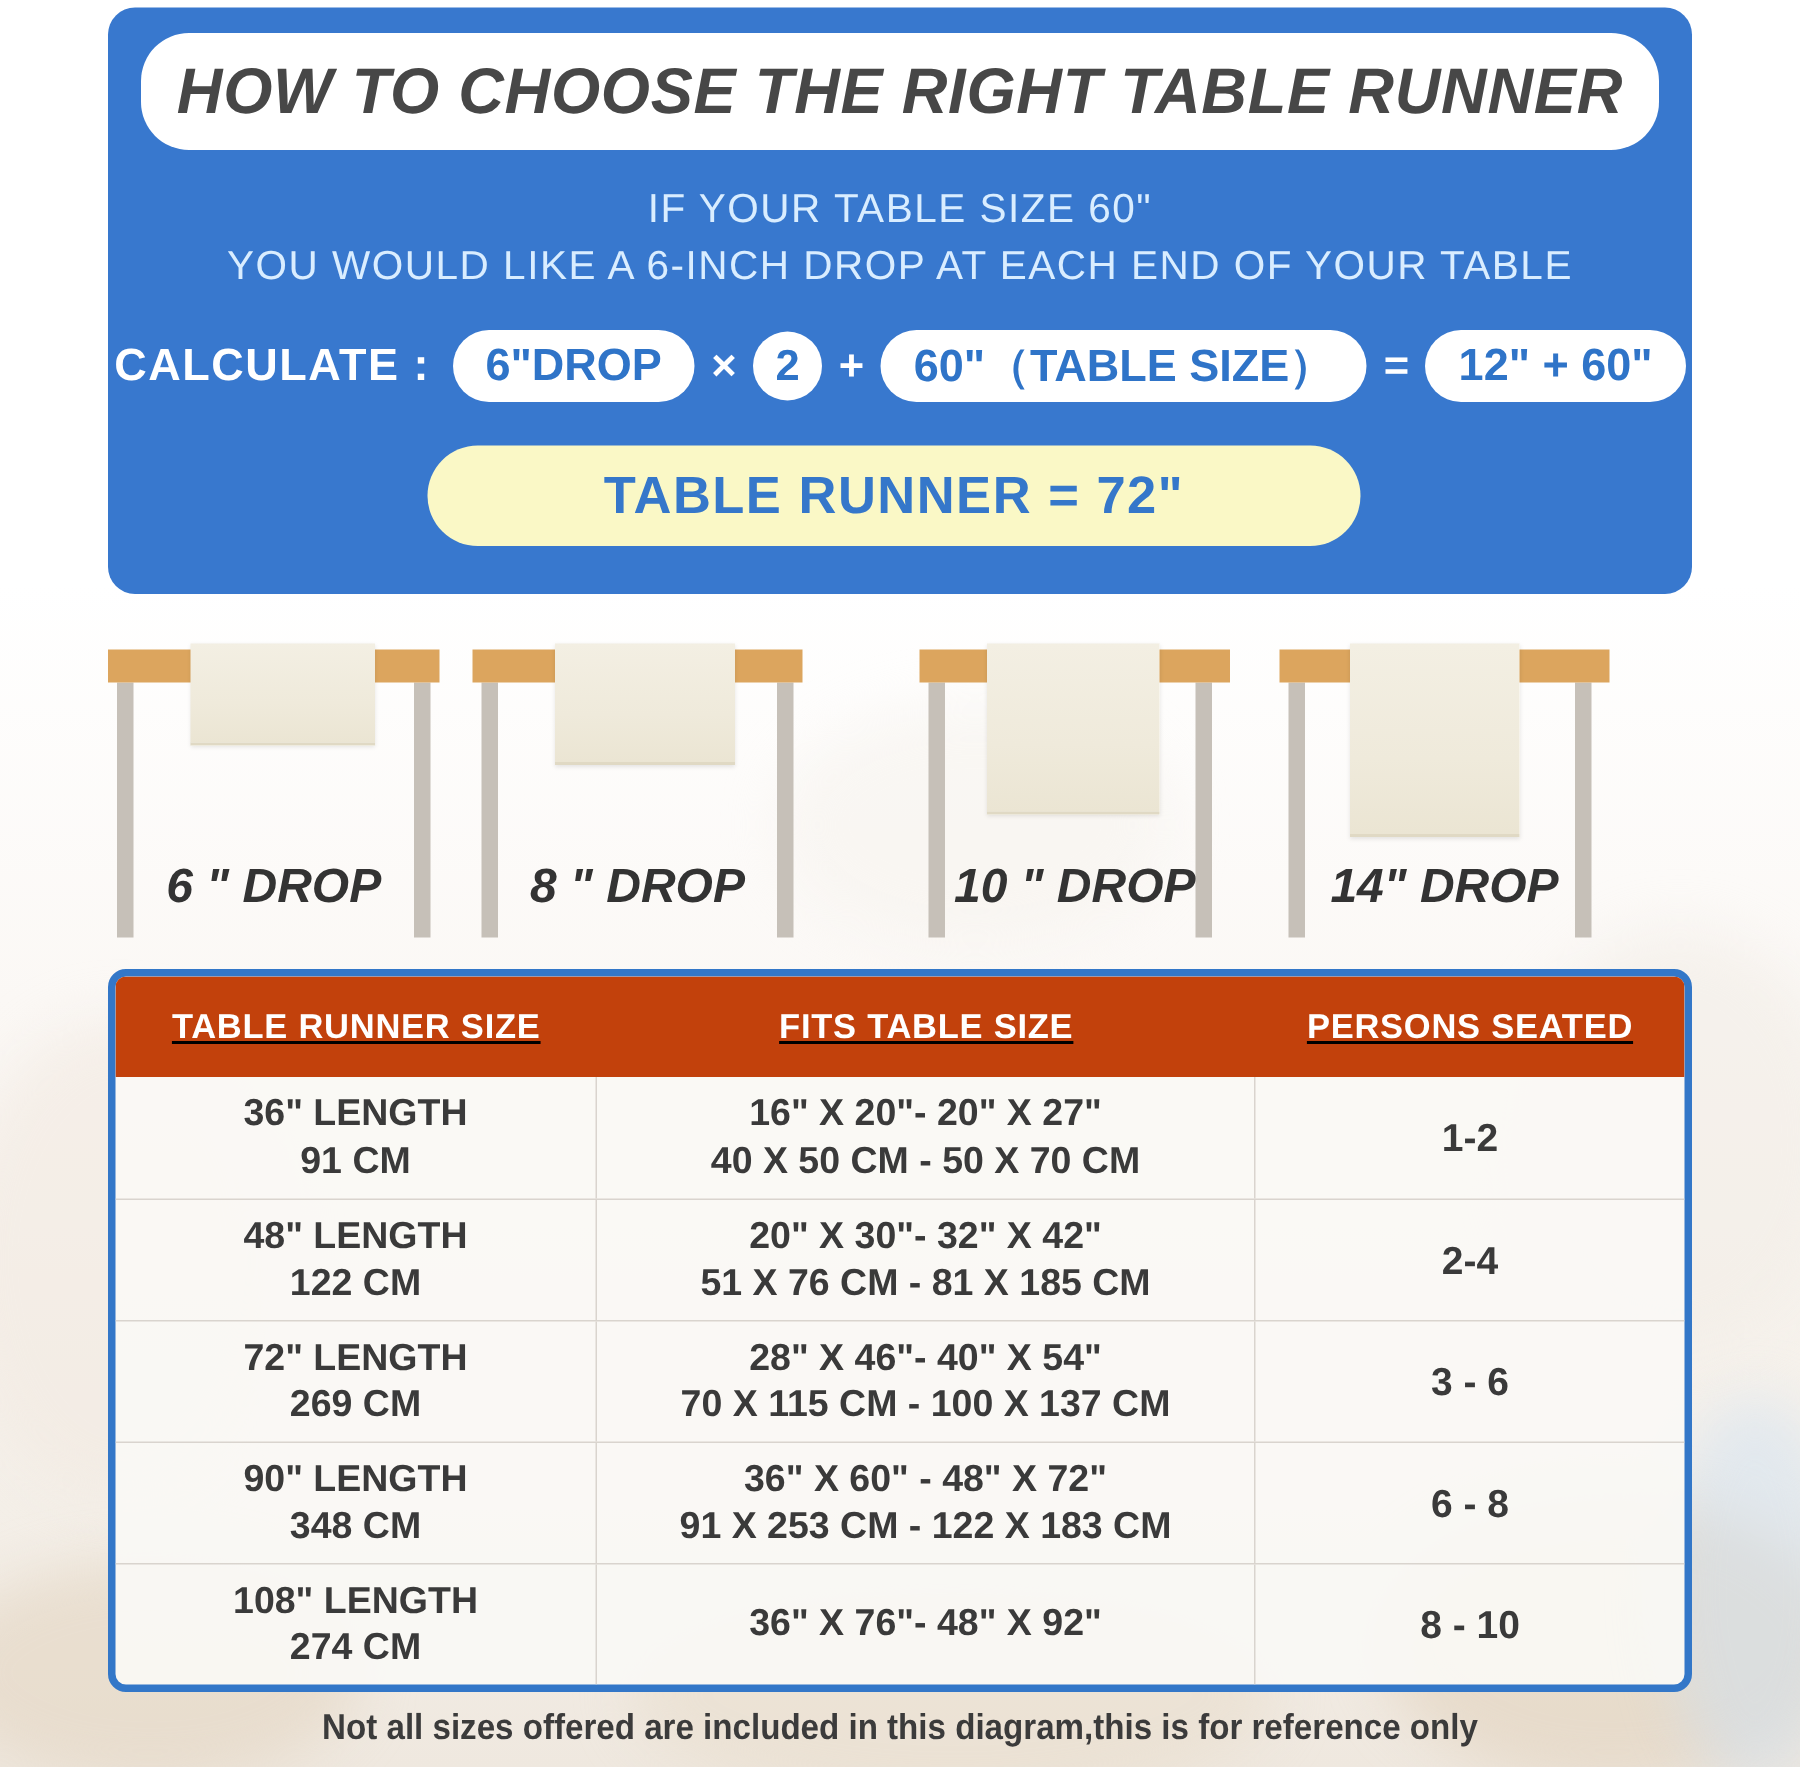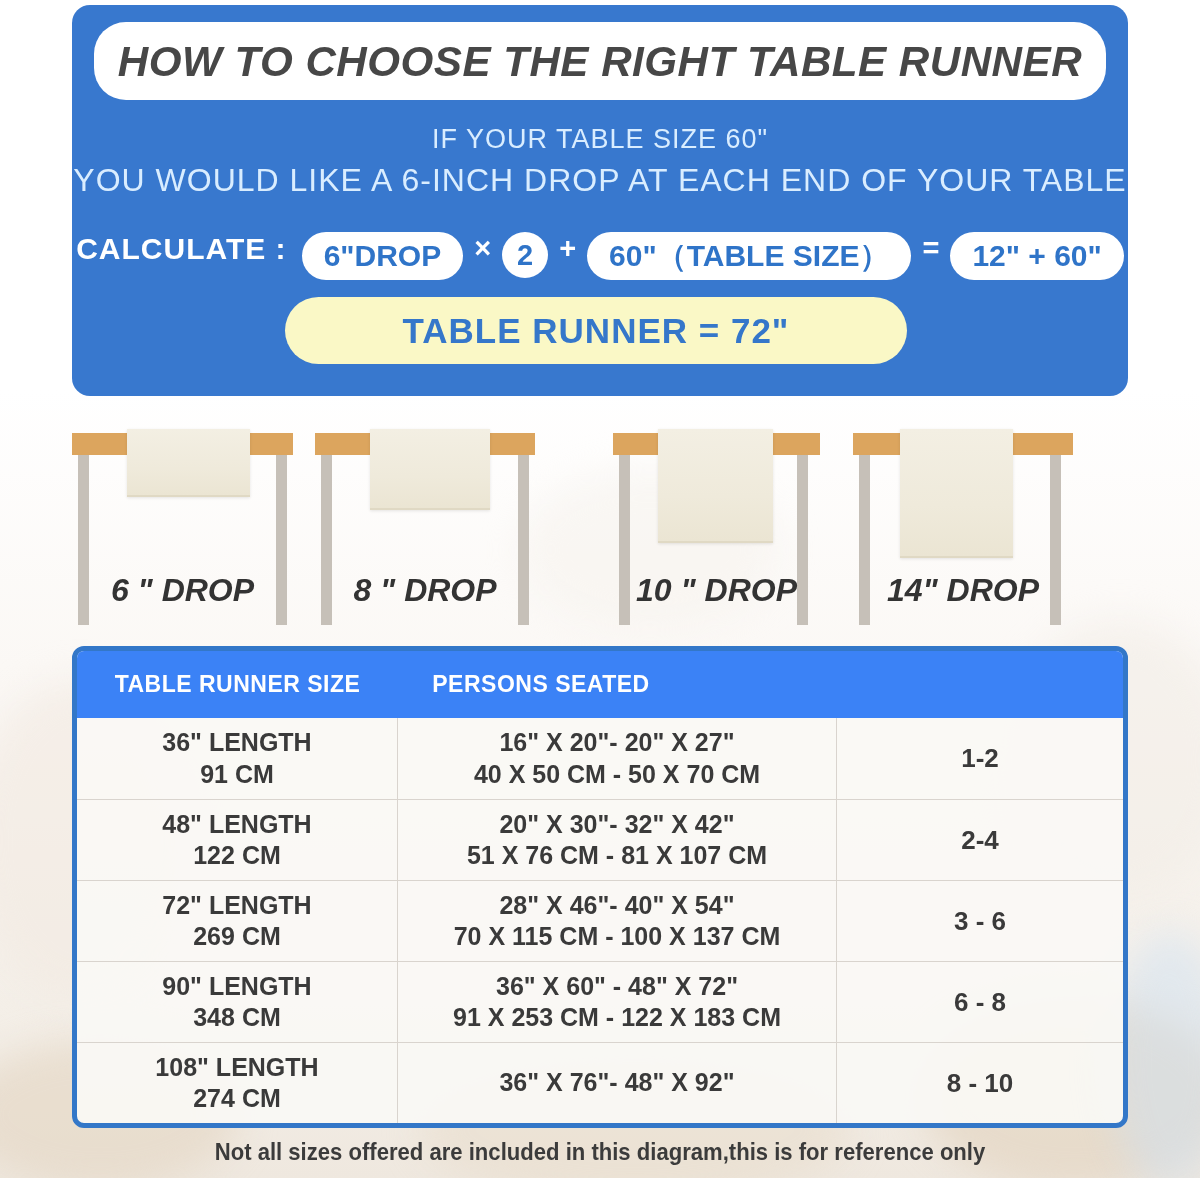--- a/index.html
+++ b/index.html
@@ -37,25 +37,25 @@
   }
   .title-box .title {
     font-size:43px; font-weight:bold; font-style:italic; color:#474747;
     letter-spacing:.5px; white-space:nowrap; transform:scaleX(.98);
   }
   .sub1, .sub2 {
     position:absolute; left:0; width:100%; text-align:center;
     color:#D9EDFF; letter-spacing:1px; white-space:nowrap;
   }
   .sub1 { top:119px; font-size:27px; }
-  .sub2 { top:157px; font-size:32px; }
+  .sub2 { top:157px; font-size:27px; }
 
   .calc-row {
-    position:absolute; left:0; top:227px; width:100%; height:48px;
-    display:flex; align-items:flex-start; justify-content:center; gap:11px;
+    position:absolute; left:0; top:215px; width:100%; height:48px;
+    display:flex; align-items:center; justify-content:center; gap:11px;
   }
   .calc-label { color:#ffffff; font-size:30px; font-weight:bold; letter-spacing:1px; margin-right:4px; }
   .pill {
     background:#ffffff; color:#2F74C8; font-size:30px; font-weight:bold;
     height:48px; border-radius:24px; padding:0 22px;
     display:flex; align-items:center; white-space:nowrap;
   }
   .op { color:#ffffff; font-size:29px; font-weight:bold; }
   .circle {
     background:#ffffff; color:#2F74C8; width:46px; height:46px; border-radius:50%;
@@ -96,21 +96,21 @@
     font-size:32px; font-weight:bold; font-style:italic; color:#333333;
     white-space:nowrap;
   }
 
   
   .size-panel {
     position:absolute; left:72px; top:646px; width:1056px; height:482px;
     border:5px solid #3377C8; border-radius:12px; overflow:hidden;
     background:rgba(250,248,245,.92);
   }
-  .thead { display:flex; height:67px; background:#3b82f6; }
+  .thead { display:flex; height:67px; background:#c2410c;text-decoration:underline; }
   .thead .hcell {
     display:flex; align-items:center; justify-content:center;
     color:#ffffff; font-size:23px; font-weight:bold; letter-spacing:.5px;
   }
   .c1 { width:321px; } .c2 { width:439px; } .c3 { width:286px; }
   .trow { display:flex; height:81px; }
   .trow + .trow { border-top:1px solid #D9D4CE; }
   .tcell {
     display:flex; flex-direction:column; align-items:center; justify-content:center;
     color:#3A3A3A; font-weight:bold; font-size:25px; line-height:1.26; text-align:center;
@@ -184,20 +184,21 @@
   <div class="leg l"></div>
   <div class="leg r"></div>
   <div class="tabletop"></div>
   <div class="runner"></div>
   <div class="dlabel">14" DROP</div>
 </div>
 
 <div class="size-panel">
   <div class="thead">
     <div class="hcell c1">TABLE RUNNER SIZE</div>
+    <div class="hcell c2">FITS TABLE SIZE</div>
     <div class="hcell c3">PERSONS SEATED</div>
   </div>
 
   <div class="trow">
     <div class="tcell c1">
       <span>36" LENGTH</span>
       <span>91 CM</span>
     </div>
     <div class="tcell c2">
       <span>16" X 20"- 20" X 27"</span>
@@ -208,21 +209,21 @@
     </div>
   </div>
 
   <div class="trow">
     <div class="tcell c1">
       <span>48" LENGTH</span>
       <span>122 CM</span>
     </div>
     <div class="tcell c2">
       <span>20" X 30"- 32" X 42"</span>
-      <span>51 X 76 CM - 81 X 107 CM</span>
+      <span>51 X 76 CM - 81 X 185 CM</span>
     </div>
     <div class="tcell c3">
       <span>2-4</span>
     </div>
   </div>
 
   <div class="trow">
     <div class="tcell c1">
       <span>72" LENGTH</span>
       <span>269 CM</span>

